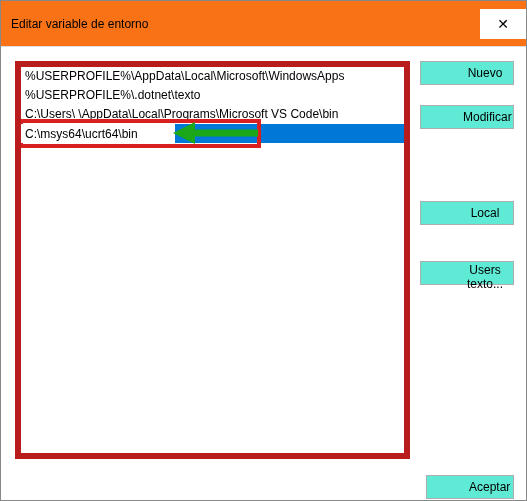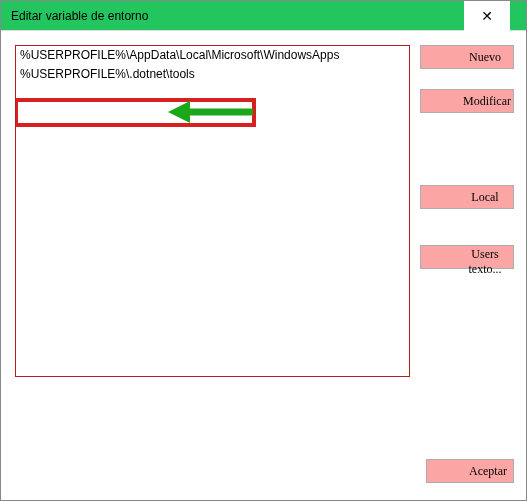--- a/index.html
+++ b/index.html
@@ -8,26 +8,26 @@
     padding: 0;
     font-family: "Segoe UI", Tahoma, sans-serif;
     font-size: 12px;
     background: #fff;
     width: 527px;
     height: 501px;
     overflow: hidden;
     border: 1px solid #888;
   }
   .titlebar {
-    height: 30px;
+    height: 46px;
     display: flex;
     align-items: center;
     justify-content: space-between;
-    padding: 0 16px 0 10px;
-    background: #22c55e;
+    padding: 0 0 0 10px;
+    background: #f97316;
     border-bottom: 1px solid #ddd;
   }
   .titlebar .title {
     font-size: 12px;
     color: #000;
   }
   .titlebar .close {
     width: 46px;
     height: 30px;
     display: flex;
@@ -37,23 +37,23 @@
     color: #000;
     background: #fff;
   }
   .content {
     display: flex;
     padding: 14px 12px 0 14px;
     height: 420px;
   }
   .listbox {
     flex: 1;
-    border: 1px solid #b91c1c;
+    border: 6px solid #b91c1c;
     background: #fff;
-    height: 332px;
+    height: 398px;
     overflow: hidden;
     position: relative;
   }
   .row {
     height: 19px;
     line-height: 19px;
     padding: 0 4px;
     white-space: nowrap;
     overflow: hidden;
     color: #000;
@@ -85,22 +85,22 @@
   .button-col {
     width: 94px;
     margin-left: 10px;
     display: flex;
     flex-direction: column;
   }
   .btn {
     height: 24px;
     margin-bottom: 8px;
     border: 1px solid #adadad;
-    background: #fca5a5;
-    font-family: Liberation Serif, serif;
+    background: #5eead4;
+    font-family: Liberation Sans, sans-serif;
     font-size: 12px;
     color: #000;
     cursor: pointer;
     padding-left: 42px;
   }
   .gap-sm { height: 12px; }
   .gap-lg { height: 28px; }
   .bottom-bar {
     height: 40px;
     display: flex;
@@ -133,21 +133,25 @@
   <span class="title">Editar variable de entorno</span>
   <div class="close">
     <span>✕</span>
   </div>
 </div>
 
 <div class="content">
   <div class="listbox" id="listbox">
 
     <div class="row">%USERPROFILE%\AppData\Local\Microsoft\WindowsApps</div>
-      <div class="row">%USERPROFILE%\.dotnet\tools</div>
+      <div class="row">%USERPROFILE%\.dotnet\texto</div>
+      <div class="row">C:\Users\            \AppData\Local\Programs\Microsoft VS Code\bin</div>
+      <div class="row selected editing">
+        <input type="text" value="C:\msys64\ucrt64\bin" style="">
+      </div>
       <div class="annot-box" id="annot-box" style="left: -2px; top: 52px; width: 242px; height: 29px;"></div>
     <svg class="annot-arrow" id="annot-arrow" width="90" height="30" style="left: 152px; top: 51px;">
       <defs></defs>
       <line x1="85" y1="15" x2="15" y2="15" stroke="#1aa81a" stroke-width="7"></line>
       <polygon points="0,15 22,4 22,26" fill="#1aa81a"></polygon>
     </svg>
   </div>
 
   <div class="button-col">
     <button class="btn">Nuevo</button>

